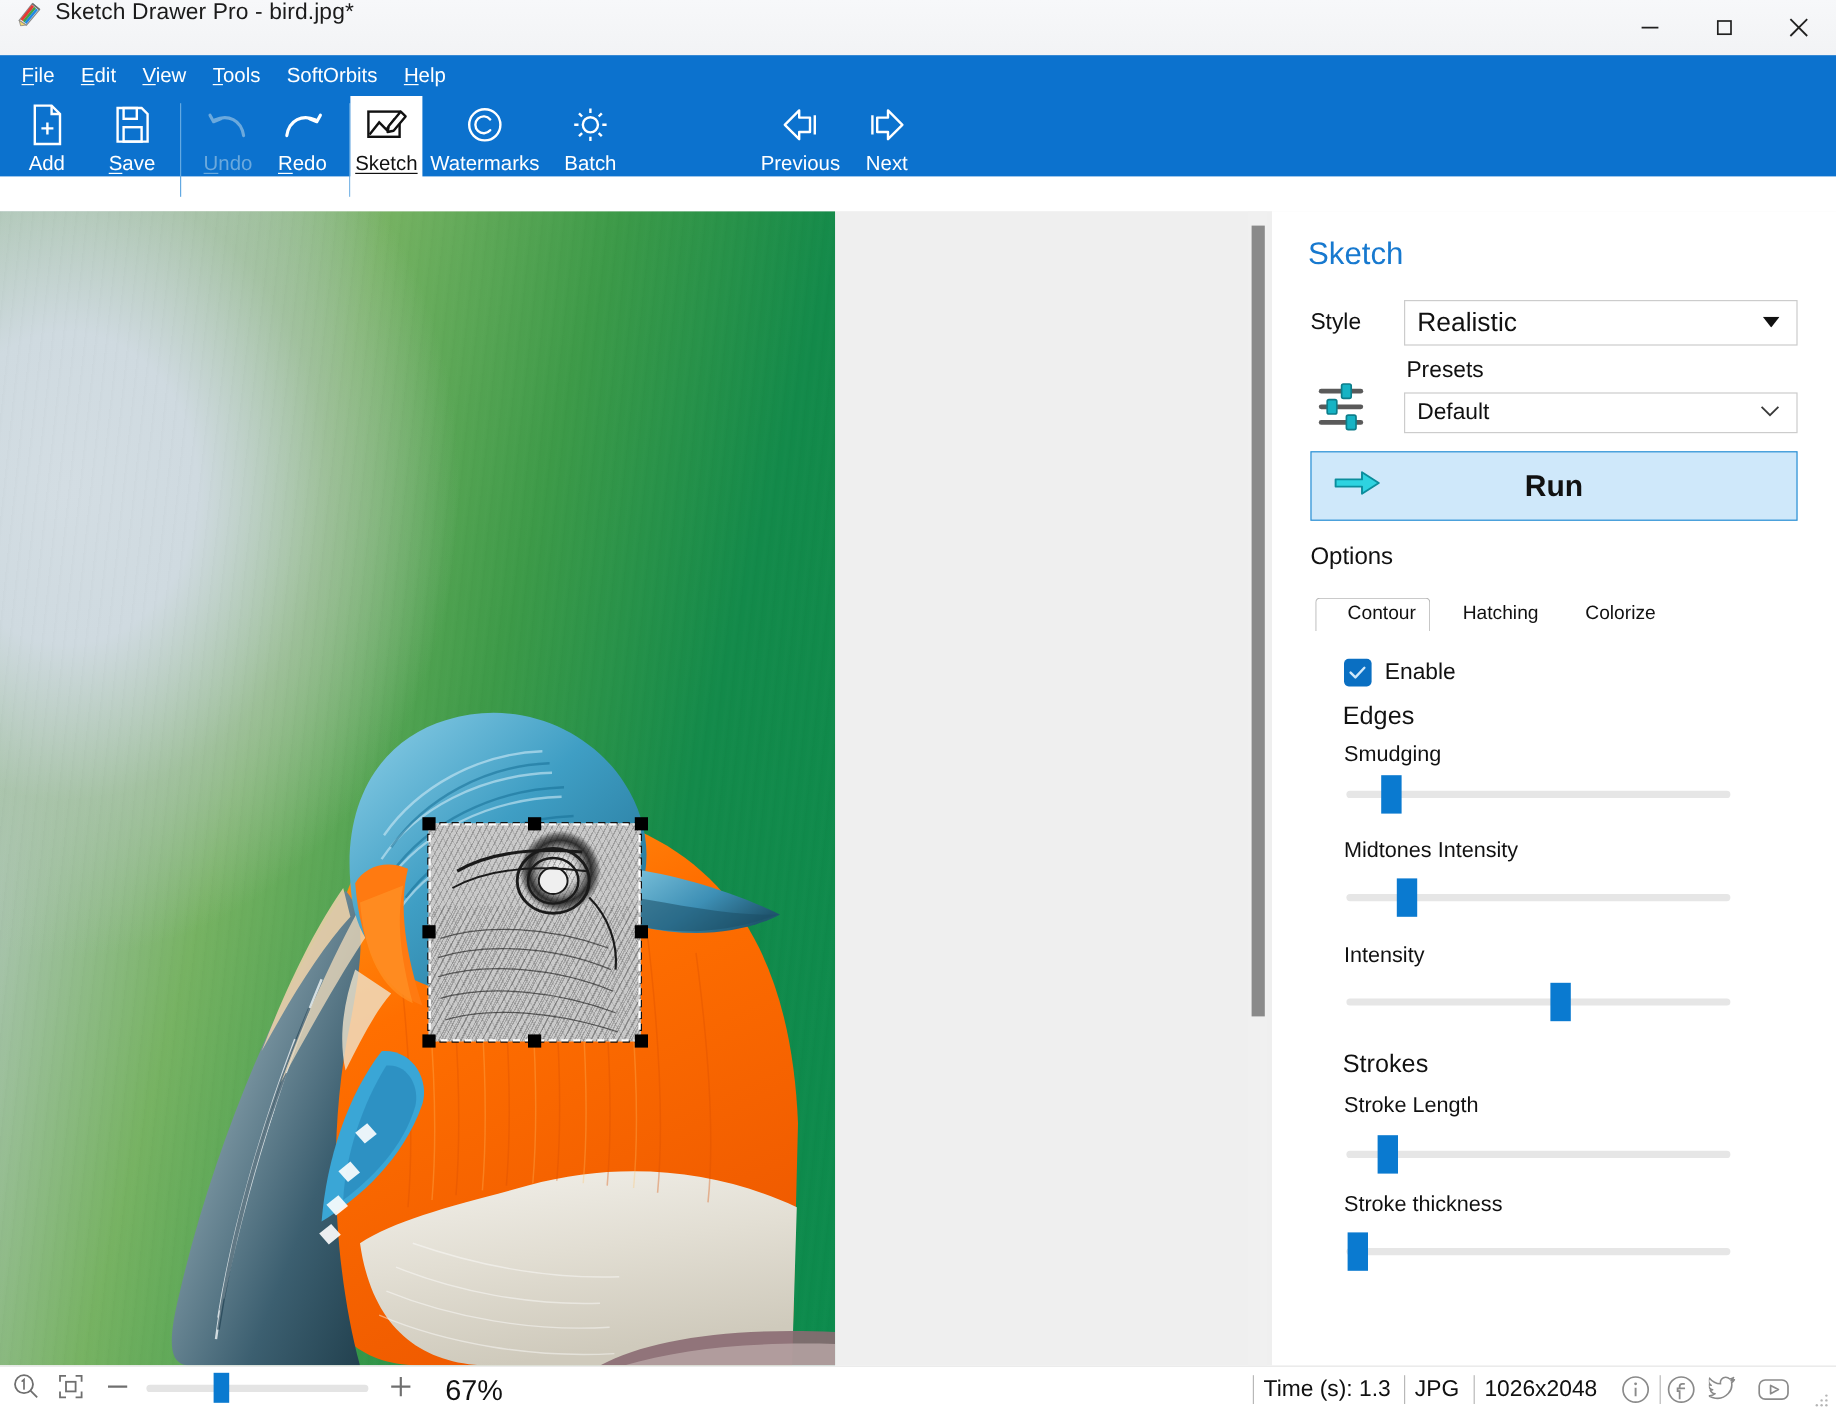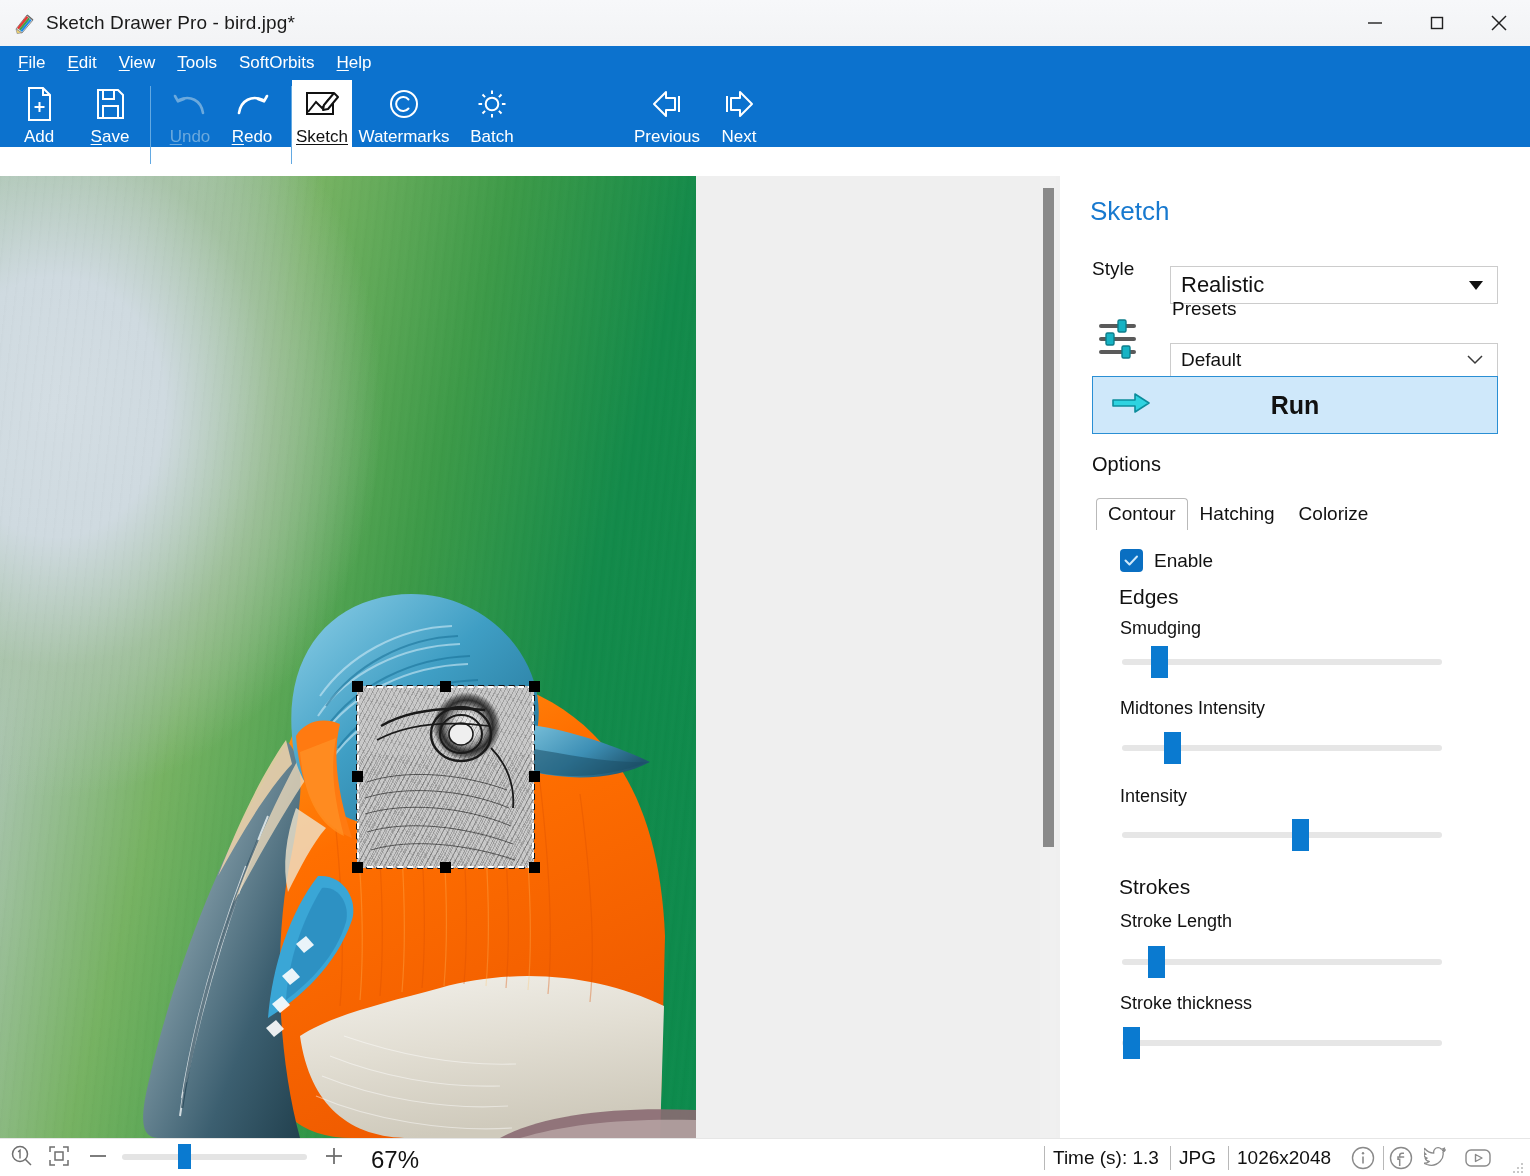--- a/index.html
+++ b/index.html
@@ -9,21 +9,21 @@
     background:#ffffff;
     -webkit-font-smoothing:antialiased;
   }
   #app{position:relative;width:1530px;height:1176px;overflow:hidden;background:#fff;}
 
   
   .titlebar{
     position:absolute;left:0;top:0;width:1530px;height:46px;
     background:linear-gradient(#f7f8fa,#f2f3f5);
     border-bottom:1px solid #e3e5e8;
-    display:flex;align-items:center;
+    display:flex;
   }
   .app-icon{
     width:22px;height:22px;margin-left:14px;margin-right:10px;flex:none;
     position:relative;
   }
   .title-text{
     font-size:19px;color:#1b1b1b;letter-spacing:.1px;
     white-space:nowrap;
   }
   .wincontrols{position:absolute;right:0;top:0;height:46px;display:flex;}
@@ -114,39 +114,39 @@
   .panel{
     position:absolute;left:1060px;top:176px;width:470px;height:962px;background:#ffffff;
     box-sizing:border-box;
   }
   .panel-title{
     position:absolute;left:30px;top:20px;font-size:26px;color:#1779cf;font-weight:400;
   }
   .style-label{position:absolute;left:32px;top:10px;font-size:18px;color:#161616;}
   .combo{
     position:absolute;box-sizing:border-box;background:#fff;border:1px solid #ccc;
-    display:flex;align-items:center;margin-top:16px;
+    display:flex;align-items:center;
   }
   .combo .cval{font-size:22px;color:#111;padding-left:10px;}
   .combo .cval.small{font-size:19px;}
   .combo .arrow{position:absolute;right:14px;top:50%;transform:translateY(-50%);}
   #styleCombo{left:1170px;top:250px;}
   .presets-label{position:absolute;left:1172px;top:298px;font-size:19px;color:#111;}
   .sliders-icon{position:absolute;left:1098px;top:318px;width:40px;height:42px;}
   .run-btn{
     position:absolute;left:1092px;top:376px;width:406px;height:58px;box-sizing:border-box;
     background:#cfe8fa;border:1px solid #2a8fd4;display:flex;align-items:center;justify-content:center;
   }
   .run-btn .rtxt{font-size:25px;font-weight:bold;color:#111;}
   .run-arrow{position:absolute;left:18px;top:50%;transform:translateY(-50%);}
   .options-label{position:absolute;left:1092px;top:453px;font-size:20px;color:#111;}
 
   .tabs{position:absolute;left:1096px;top:498px;display:flex;align-items:flex-end;}
   .tab{
-    font-size:19px;color:#111;padding:4px 11px 5px 11px;box-sizing:border-box;background:transparent;
+    font-size:16px;color:#111;padding:4px 11px 5px 26px;box-sizing:border-box;background:transparent;
     border:1px solid transparent;border-bottom:none;cursor:default;white-space:nowrap;
   }
   .tab.active{border-color:#b9b9b9;background:#ffffff;border-radius:4px 4px 0 0;}
 
   .enable-row{position:absolute;left:1120px;top:549px;display:flex;align-items:center;justify-content:center;}
   .chk{
     width:23px;height:23px;border-radius:4px;background:#0a6fc2;
     display:flex;align-items:center;justify-content:center;flex:none;
   }
   .enable-row .etxt{font-size:19px;color:#111;margin-left:11px;}

